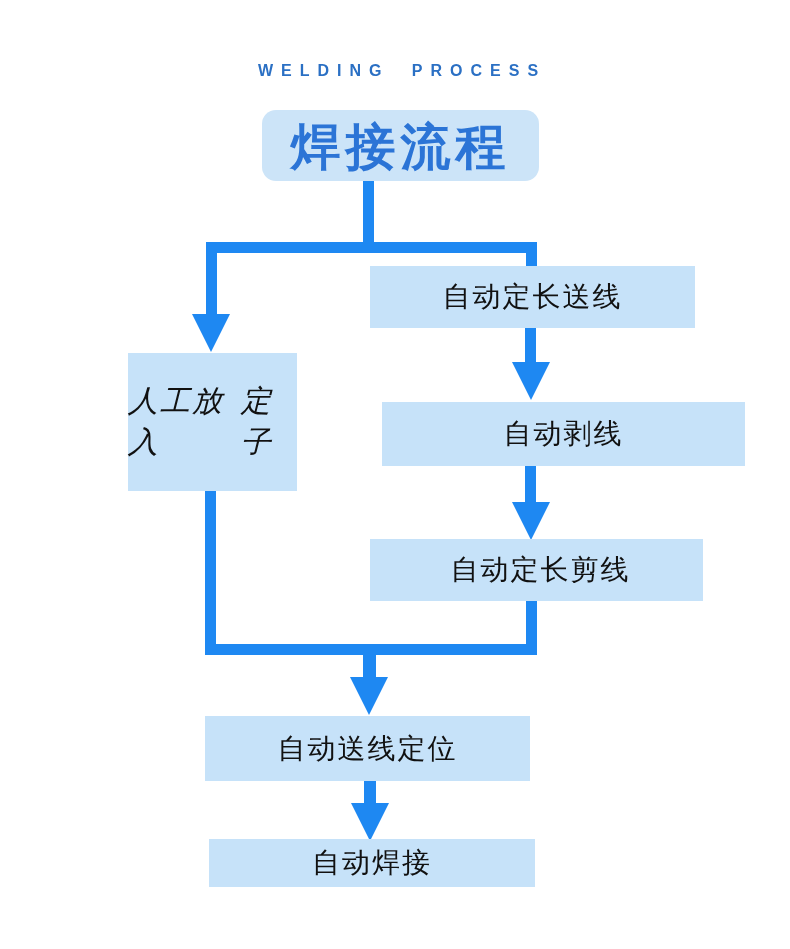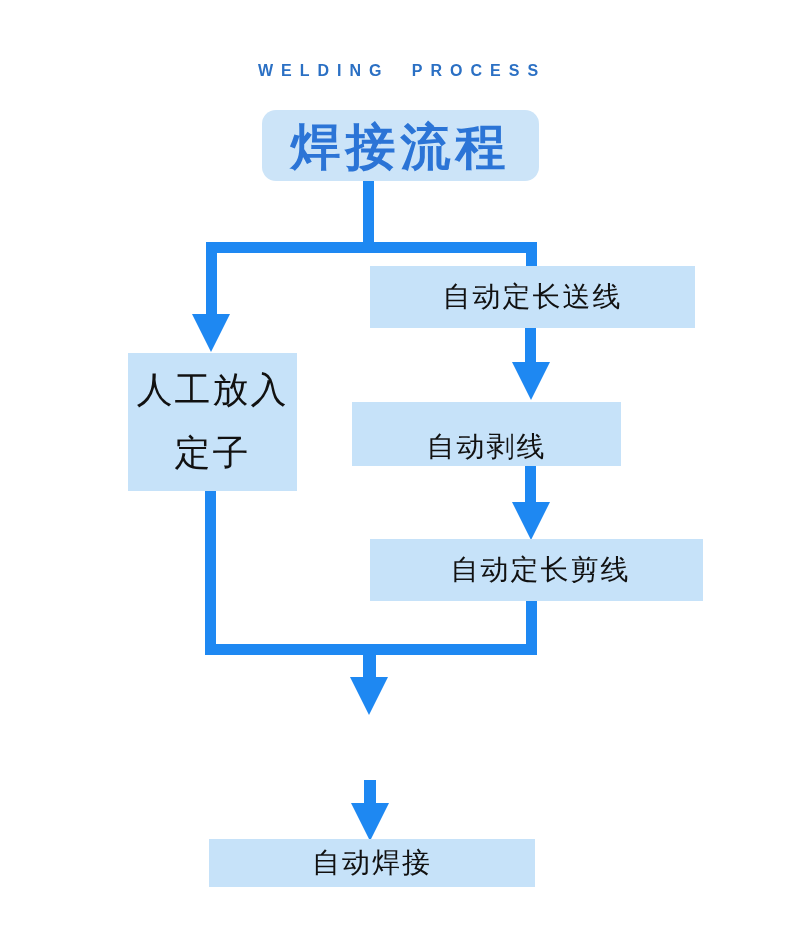--- a/index.html
+++ b/index.html
@@ -26,21 +26,21 @@
   .arrow-down{
     position:absolute;width:0;height:0;z-index:1;
     border-left:19px solid transparent;border-right:19px solid transparent;
     border-top:38px solid var(--line);
   }
   .node{
     position:absolute;z-index:2;background:var(--box-fill);
     display:flex;align-items:center;justify-content:center;
     font-size:28px;letter-spacing:2px;color:var(--node-text);
   }
-  .node.two-line{flex-direction:column;justify-content:space-evenly;font-size:36px;}
+  .node.two-line{flex-direction:row;justify-content:space-evenly;font-size:30px;font-style:italic;}
   .title-box{
     position:absolute;z-index:2;background:var(--title-box-fill);
     display:flex;align-items:flex-end;justify-content:center;border-radius:14px;
   }
   .title-text{
     font-family:"DejaVu Serif","Liberation Serif",serif;
     font-size:50px;font-weight:bold;letter-spacing:5px;color:var(--title-text);
   }
   
   .title-box{left:262px;top:106px;width:277px;height:71px;}
@@ -55,21 +55,21 @@
   .head-b{left:512px;top:498px;}
   .right-drop-2{left:526px;top:596px;width:11px;height:48px;}
   .left-drop-2{left:205px;top:487px;width:11px;height:164px;}
   .merge-bar{left:205px;top:640px;width:332px;height:11px;}
   .center-stem{left:363px;top:649px;width:13px;height:26px;}
   .head-center{left:350px;top:673px;}
   .stem-c{left:364px;top:776px;width:12px;height:25px;}
   .head-c{left:351px;top:799px;}
   .node-manual{left:128px;top:349px;width:169px;height:138px;}
   .node-feed{left:370px;top:262px;width:325px;height:62px;}
-  .node-strip{left:352px;top:398px;width:269px;height:64px;align-items:flex-end;}
+  .node-strip{left:382px;top:398px;width:363px;height:64px;}
   .node-cut{left:370px;top:535px;width:325px;height:62px;padding-left:8px;}
   .node-position{left:205px;top:712px;width:325px;height:65px;}
   .node-weld{left:209px;top:835px;width:326px;height:48px;}
 </style>
 </head>
 <body>
 
 <div class="canvas">
 
   <div class="eyebrow">WELDING PROCESS</div>
@@ -105,18 +105,21 @@
   </div>
 
   <div class="node node-strip">
     <span>自动剥线</span>
   </div>
 
   <div class="node node-cut">
     <span>自动定长剪线</span>
   </div>
 
+  <div class="node node-position">
+    <span>自动送线定位</span>
+  </div>
 
   <div class="node node-weld">
     <span>自动焊接</span>
   </div>
 
 </div>
 
 </body></html>

